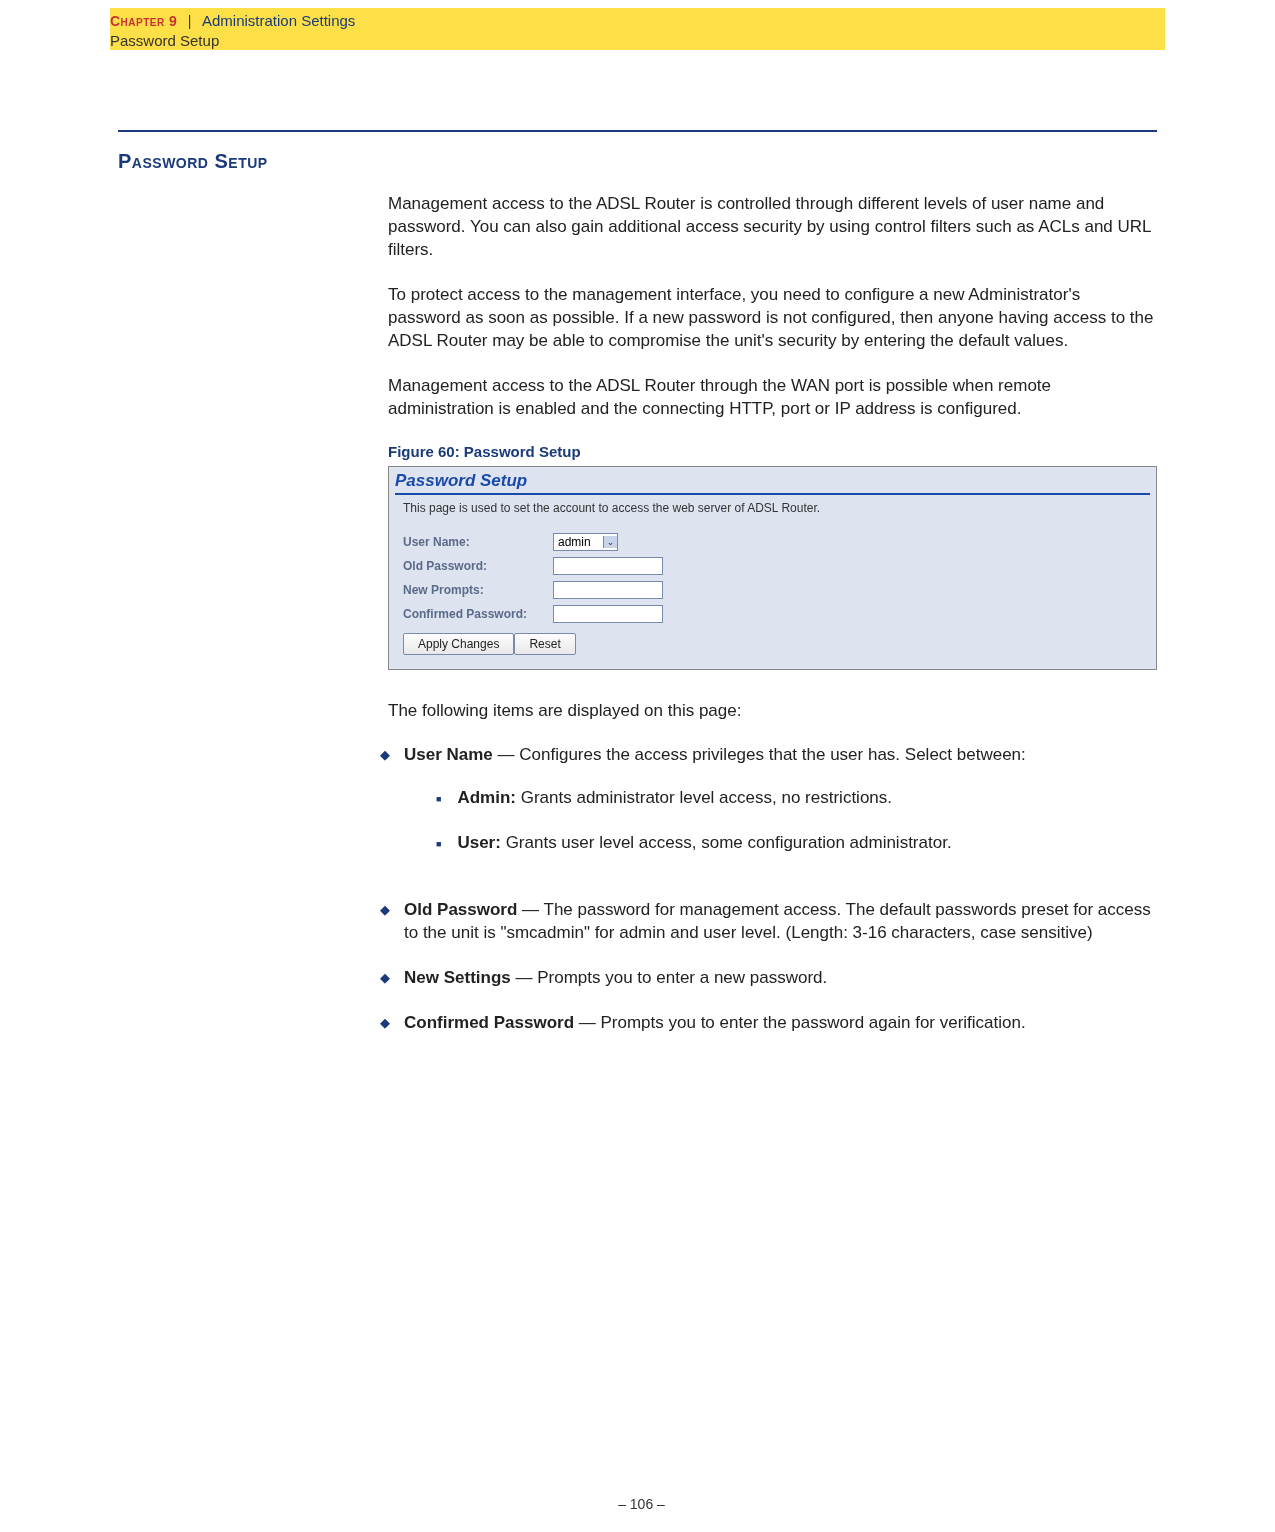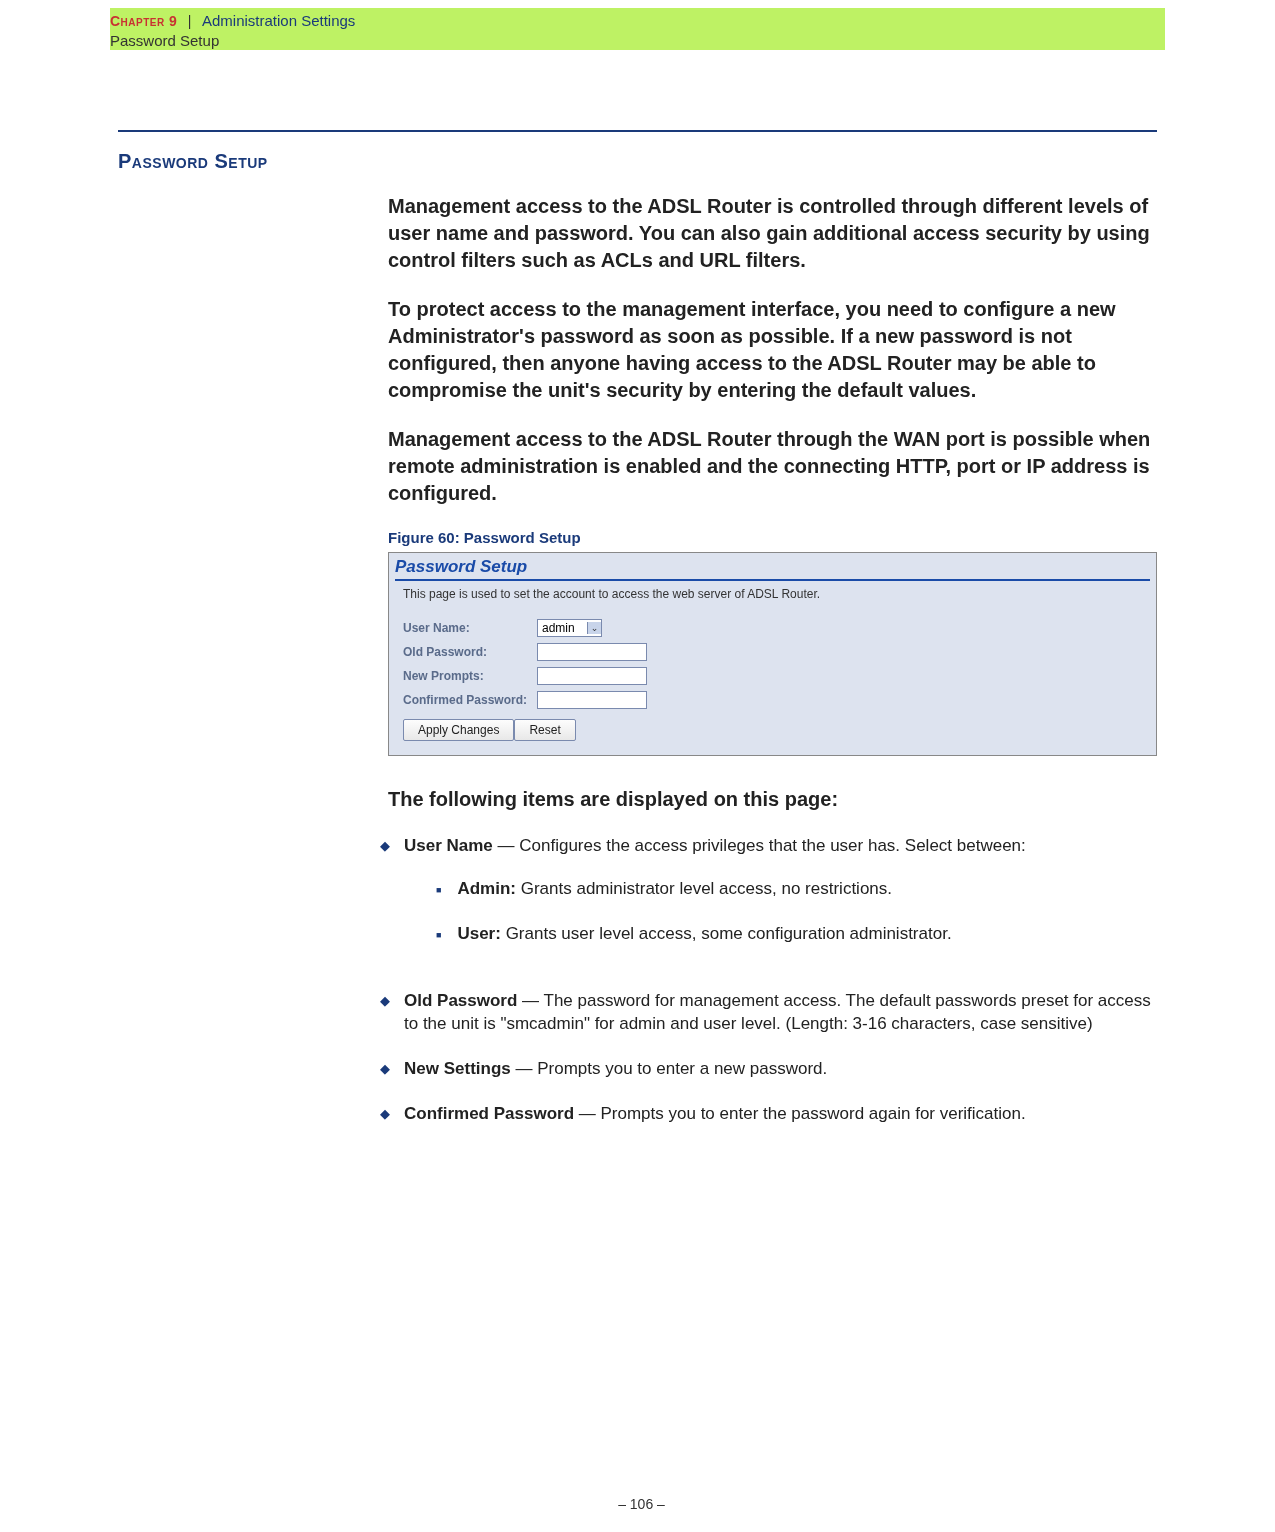--- a/index.html
+++ b/index.html
@@ -1,41 +1,41 @@
 <!DOCTYPE html>
 <html><head>
   <meta charset="utf-8">
   <style>
     * { margin: 0; padding: 0; box-sizing: border-box; }
     body { font-family: Verdana, Geneva, sans-serif; width: 1275px; height: 1532px; background: white; position: relative; }
     
-    .header-bar { position: absolute; top: 8px; left: 110px; right: 110px; height: 42px; background: #bef264; display: flex; align-items: flex-start; padding-left: 0; }
+    .header-bar { position: absolute; top: 8px; left: 110px; right: 110px; height: 42px; background: #fde047; display: flex; align-items: flex-start; padding-left: 0; }
     .header-text { padding: 4px 0; }
     .chapter-label { font-size: 14px; color: #c83232; font-weight: bold; font-variant: small-caps; letter-spacing: 0.5px; }
     .chapter-sep { color: #333; font-size: 14px; margin: 0 6px; }
     .chapter-title { color: #1a3a7a; font-size: 15px; }
     .subtitle { color: #333; font-size: 15px; margin-top: 2px; }
     
     .content { position: absolute; top: 130px; left: 118px; right: 118px; }
     .section-rule { border-top: 2px solid #1a3a7a; margin-bottom: 18px; }
     .section-title { color: #1a3a7a; font-size: 20px; font-weight: bold; font-variant: small-caps; letter-spacing: 0.5px; margin-bottom: 20px; }
     
     .body-text { margin-left: 270px; }
-    .para { color: #222; font-size: 20px; line-height: 1.35; margin-bottom: 22px; font-weight: bold; }
+    .para { color: #222; font-size: 17px; line-height: 1.35; margin-bottom: 22px; }
     
     .figure-caption { color: #1a3a7a; font-size: 15px; font-weight: bold; margin-bottom: 6px; }
     
     .figure-box { border: 1px solid #888; background: #dde3ef; padding: 0; margin-bottom: 30px; }
     .fig-title-bar { background: #dde3ef; padding: 4px 6px 2px 6px; }
     .fig-title { color: #1a4ba8; font-size: 17px; font-style: italic; font-weight: bold; font-family: Verdana, sans-serif; }
     .fig-title-rule { border-bottom: 2px solid #1a4ba8; margin: 0 6px 6px 6px; }
     .fig-desc { color: #333; font-size: 12px; padding: 0 10px 18px 14px; }
     .fig-form { padding: 0 14px 14px 14px; }
     .fig-row { display: flex; align-items: center; margin-bottom: 6px; }
-    .fig-label { color: #5a6b8a; font-size: 12px; font-weight: bold; width: 134px; }
+    .fig-label { color: #5a6b8a; font-size: 12px; font-weight: bold; width: 150px; }
     .fig-select-arrow { display: inline-block; background: #c8d4ea; border-left: 1px solid #7a8aae; padding: 1px 3px; font-size: 9px; color: #333; }
     .fig-select-wrap { display: inline-flex; border: 1px solid #7a8aae; background: white; height: 18px; align-items: center; gap: 8px; }
     .fig-select-val { padding: 0 4px; font-size: 12px; }
     .fig-input { border: 1px solid #7a8aae; background: white; height: 18px; width: 110px; font-size: 12px; padding: 0 3px; }
     .fig-btn-row { margin-top: 10px; display: flex; }
     .fig-btn { border: 1px solid #7a8aae; background: linear-gradient(#fdfdfd, #e8e8e8); font-size: 12px; padding: 3px 14px; border-radius: 2px; color: #222; cursor: pointer; }
     
     .list-diamond { margin-left: -8px; margin-bottom: 22px; }
     .list-diamond-item { display: flex; margin-bottom: 22px; }
     .diamond { color: #1a3a7a; font-size: 13px; margin-right: 14px; flex-shrink: 0; margin-top: 3px; }

